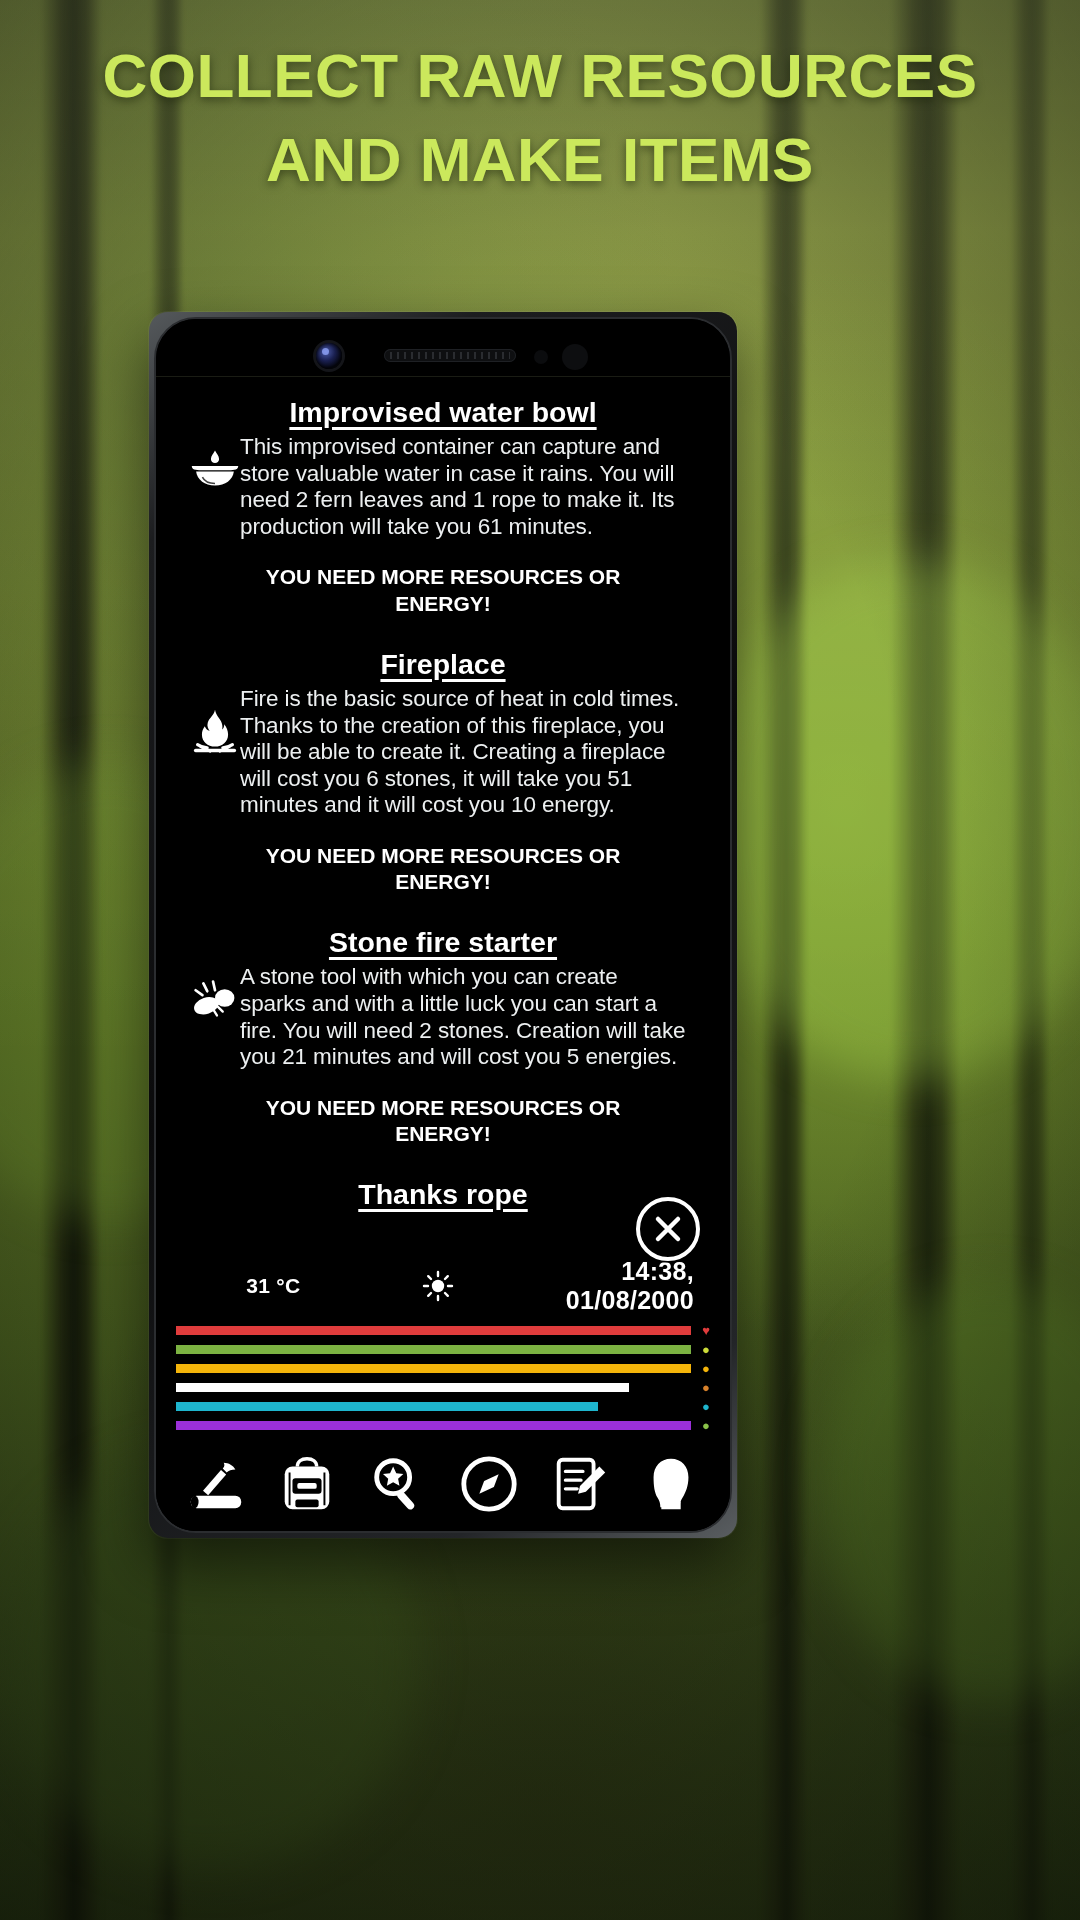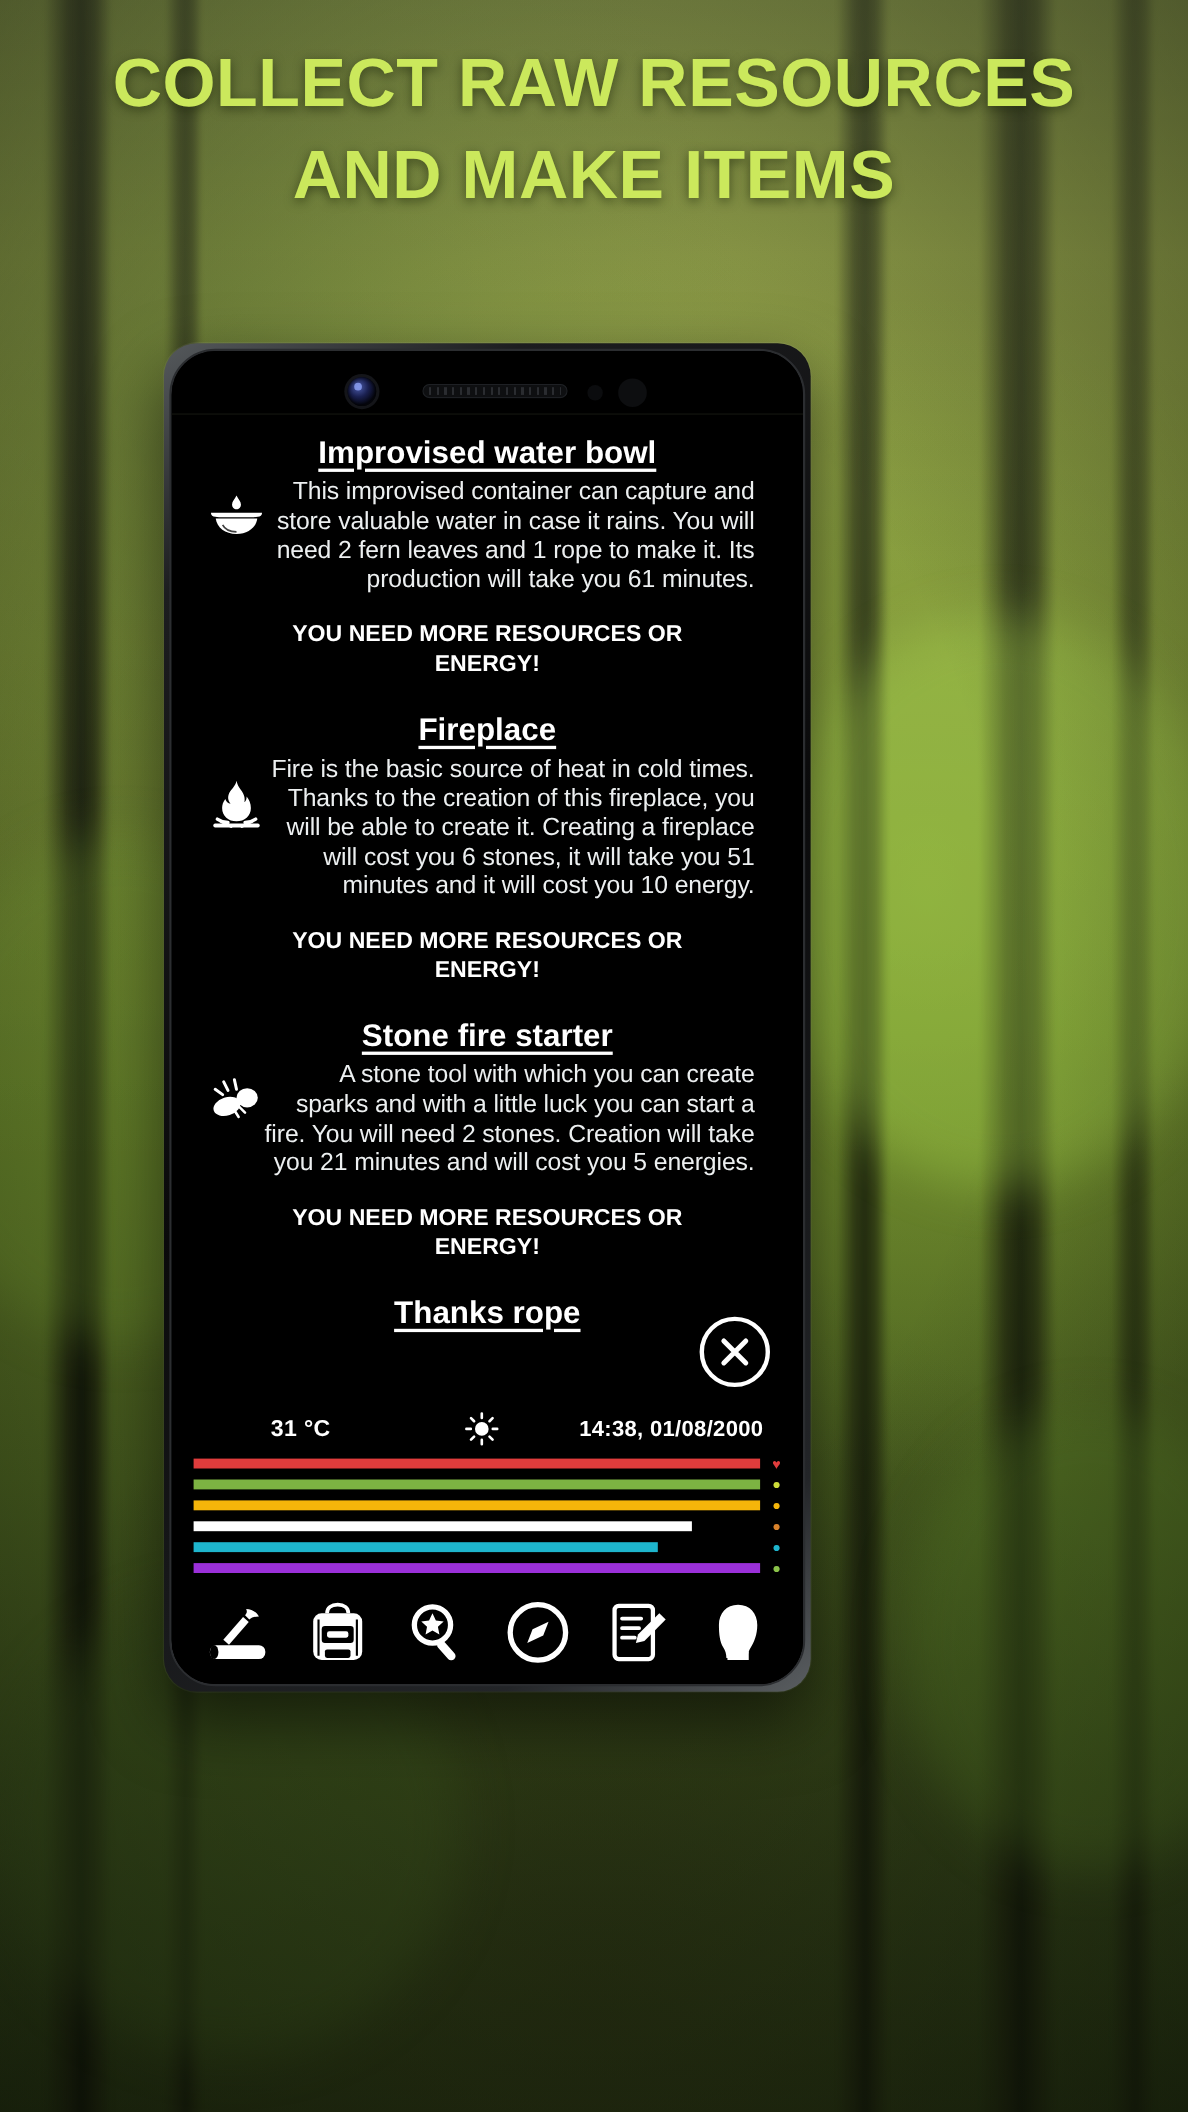--- a/index.html
+++ b/index.html
@@ -47,21 +47,21 @@
     letter-spacing:.5px;
     color:#cbe85c;
     text-shadow:0 3px 10px rgba(20,30,5,.55);
     padding:0 60px;
   }
 
   
   .phone {
     position:absolute; left:149px; top:312px;
     width:588px; height:1226px; z-index:6;
-    border-radius:30px;
+    border-radius:19px;
     background:linear-gradient(145deg,#55595c 0%,#1c1d1f 14%,#0a0a0b 50%,#232528 88%,#5a5e61 100%);
     padding:5px;
     box-shadow:0 26px 60px rgba(0,0,0,.55), 0 0 0 1px rgba(255,255,255,.07);
   }
   .phone-inner {
     width:100%; height:100%;
     border-radius:42px;
     background:#000;
     overflow:hidden;
     position:relative;
@@ -112,21 +112,21 @@
   .entry { position:relative; margin-bottom:6px; }
   .entry-title {
     text-align:center; font-weight:bold;
     font-size:28.5px; line-height:1.2;
     text-decoration:underline;
     text-underline-offset:5px;
     text-decoration-thickness:2.5px;
     margin-bottom:5px;
   }
   .entry-body {
-    text-align:right;
+    text-align:left;
     font-size:22.5px; line-height:1.18;
     color:#eceff0;
     padding:0 22px 0 62px;
     letter-spacing:-.1px;
   }
   .entry-icon {
     position:absolute; left:6px; top:50%;
     transform:translateY(-50%);
     width:62px; height:62px;
     display:flex; align-items:center; justify-content:center;
@@ -141,21 +141,21 @@
 
   
   .hud { background:#000; padding:6px 0 0 0; }
   .hud-top {
     display:flex; align-items:center;
     padding:4px 30px 6px 30px;
     font-weight:bold; font-size:21px; letter-spacing:.3px;
   }
   .hud-temp { width:34%; text-align:center; }
   .hud-weather { width:30%; display:flex; justify-content:center; }
-  .hud-time { width:36%; text-align:right; padding-right:6px; font-size:20px; }
+  .hud-time { width:36%; text-align:right; padding-right:6px; font-size:25px; }
   .sun-ico { width:32px; height:32px; fill:#fff; }
 
   .bars { padding:2px 14px 6px 20px; }
   .bar-row { display:flex; align-items:center; height:15px; margin-bottom:4px; }
   .bar-track { flex:1; height:9px; background:#000; position:relative; }
   .bar-fill { height:9px; }
   .bar-ico { width:20px; text-align:center; font-size:13px; line-height:1; margin-left:5px; }
 
   
   .nav {

